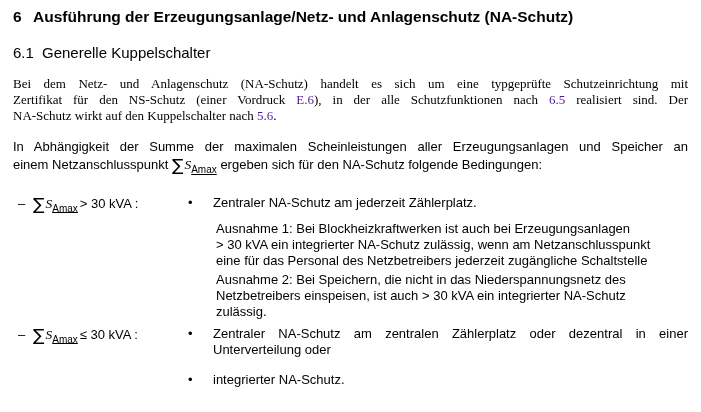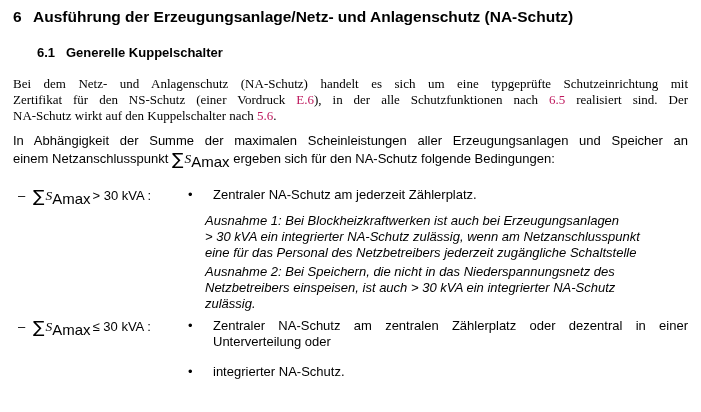--- a/index.html
+++ b/index.html
@@ -6,49 +6,49 @@
   html,body { background:#ffffff; }
   body {
     width:701px; height:412px; overflow:hidden;
     font-family:"Liberation Sans", sans-serif;
     font-size:13px; color:#000000;
   }
   .page { position:relative; width:701px; height:412px; padding:8px 13px 0 13px; background:#ffffff; }
 
   .h1 { display:flex; font-weight:bold; font-size:15.5px; line-height:18px; }
   .h1 .num { width:20px; flex:0 0 20px; }
-  .h2 { display:flex; font-weight:bold; font-size:13px; line-height:16px; margin-top:19px;margin-left:24px; }
+  .h2 { display:flex; font-weight:normal; font-size:15px; line-height:16px; margin-top:19px; }
   .h2 .num { width:29px; flex:0 0 29px; }
 
-  .para { margin-top:9px; line-height:16px; }
+  .para { margin-top:15px; line-height:16px; }
   .para.first { margin-top:15px;font-family:Liberation Serif, serif; }
   .line { line-height:16px; }
   .jline { text-align:justify; text-align-last:justify; }
 
-  a.ref { color:#be185d; text-decoration:none; cursor:pointer; }
+  a.ref { color:#4c1d95; text-decoration:none; cursor:pointer; }
 
   .formula { white-space:nowrap; }
   .formula .sum { font-size:17px; line-height:13px; display:inline-block; vertical-align:-2px; font-family:"DejaVu Sans", sans-serif; }
   .formula .svar { font-family:"Liberation Serif", serif; font-style:italic; font-size:13.5px; margin-left:1px; }
-  .formula sub { font-size:15px; }
+  .formula sub { font-size:10px;text-decoration:underline; }
 
   .cond { display:flex; align-items:flex-start; }
   .cond1 { margin-top:15px; }
   .cond2 { margin-top:6px; }
   .cond-label { flex:0 0 172px; display:flex; align-items:baseline; padding-left:5px; line-height:18px; }
   .cond-label .dash { width:15px; flex:0 0 15px; }
   .cond-label .rel { margin-left:2px; }
   .cond-content { flex:1; min-width:0; }
 
   .bullet-item { display:flex; line-height:16px; }
   .bullet-item .marker { flex:0 0 28px; padding-left:3px; }
   .bullet-item .btext { flex:1; min-width:0; }
   .bullet-item.second { margin-top:14px; }
 
-  .note { margin-left:20px; line-height:16.3px; width:470px;font-style:italic; }
+  .note { margin-left:31px; line-height:16.3px; width:470px; }
   .note1 { margin-top:10px; }
   .note2 { margin-top:3px; }
 </style>
 </head>
 <body>
 
 <div class="page">
 
   <div class="h1">
     <span class="num">6</span>

